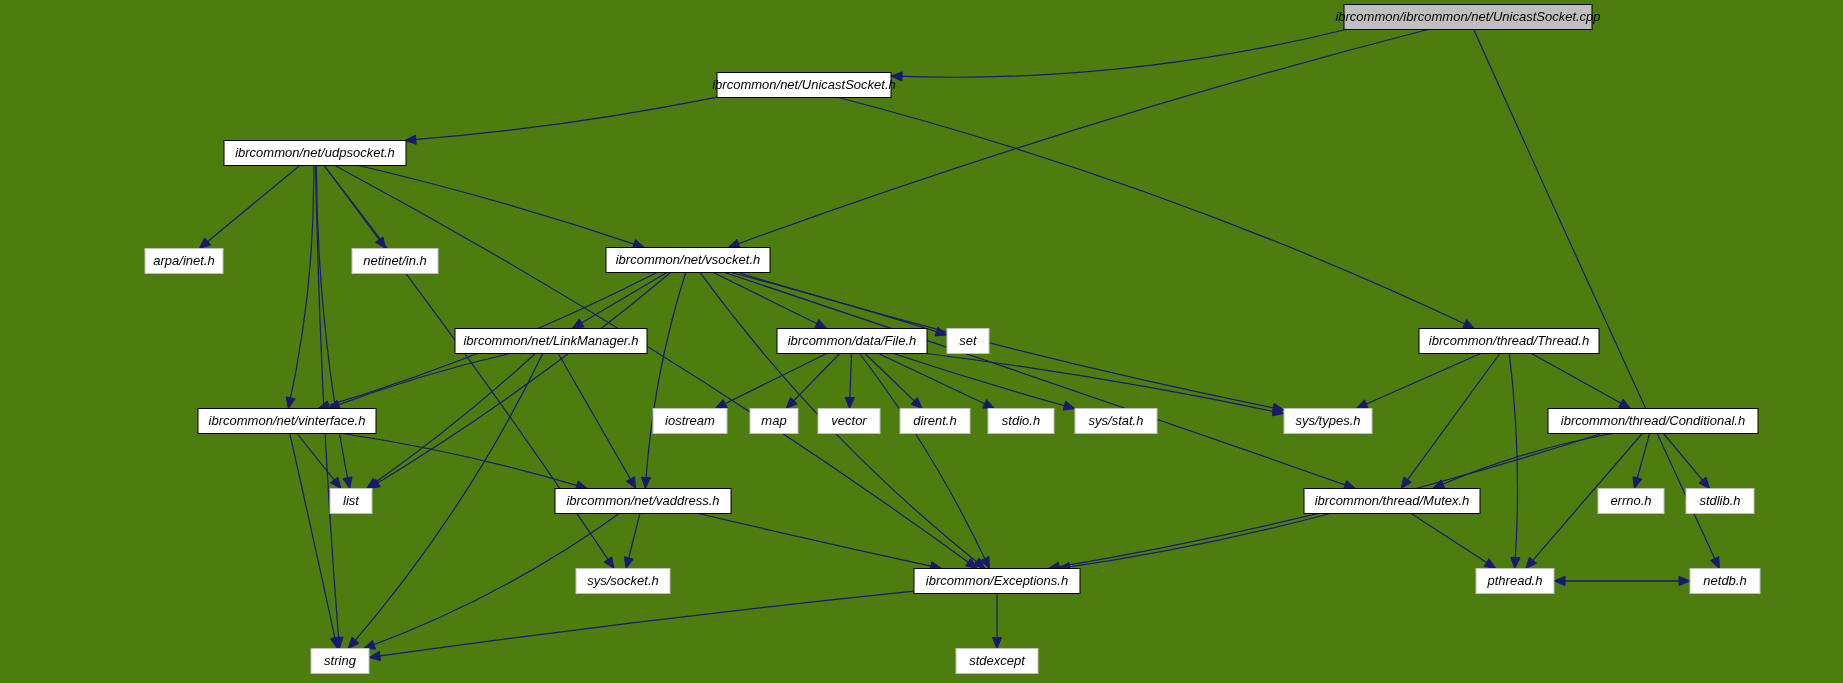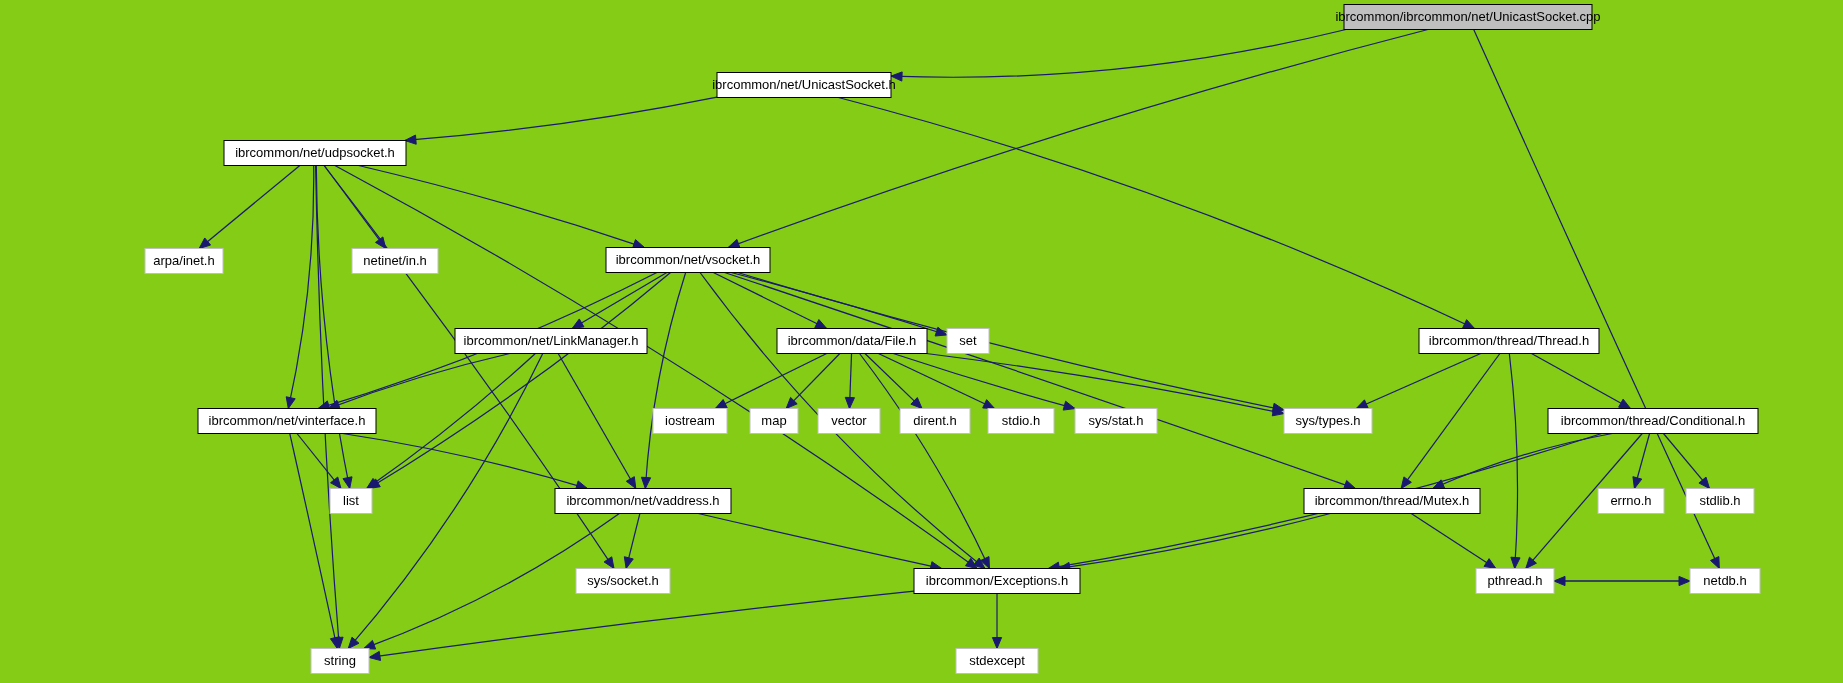--- a/index.html
+++ b/index.html
@@ -8,21 +8,22 @@
     background: #ffffff;
   }
   body {
     font-family: "Liberation Sans", sans-serif;
   }
   #graph-wrap {
     position: relative;
     width: 1843px;
     height: 683px;
     overflow: hidden;
-    background: #84cc16;
+    background: #4d7c0f;
+    font-style: italic;
   }
   svg#depgraph {
     display: block;
     width: 1843px;
     height: 683px;
   }
   .node-box {
     stroke-width: 1;
   }
   .node-box.plain {

